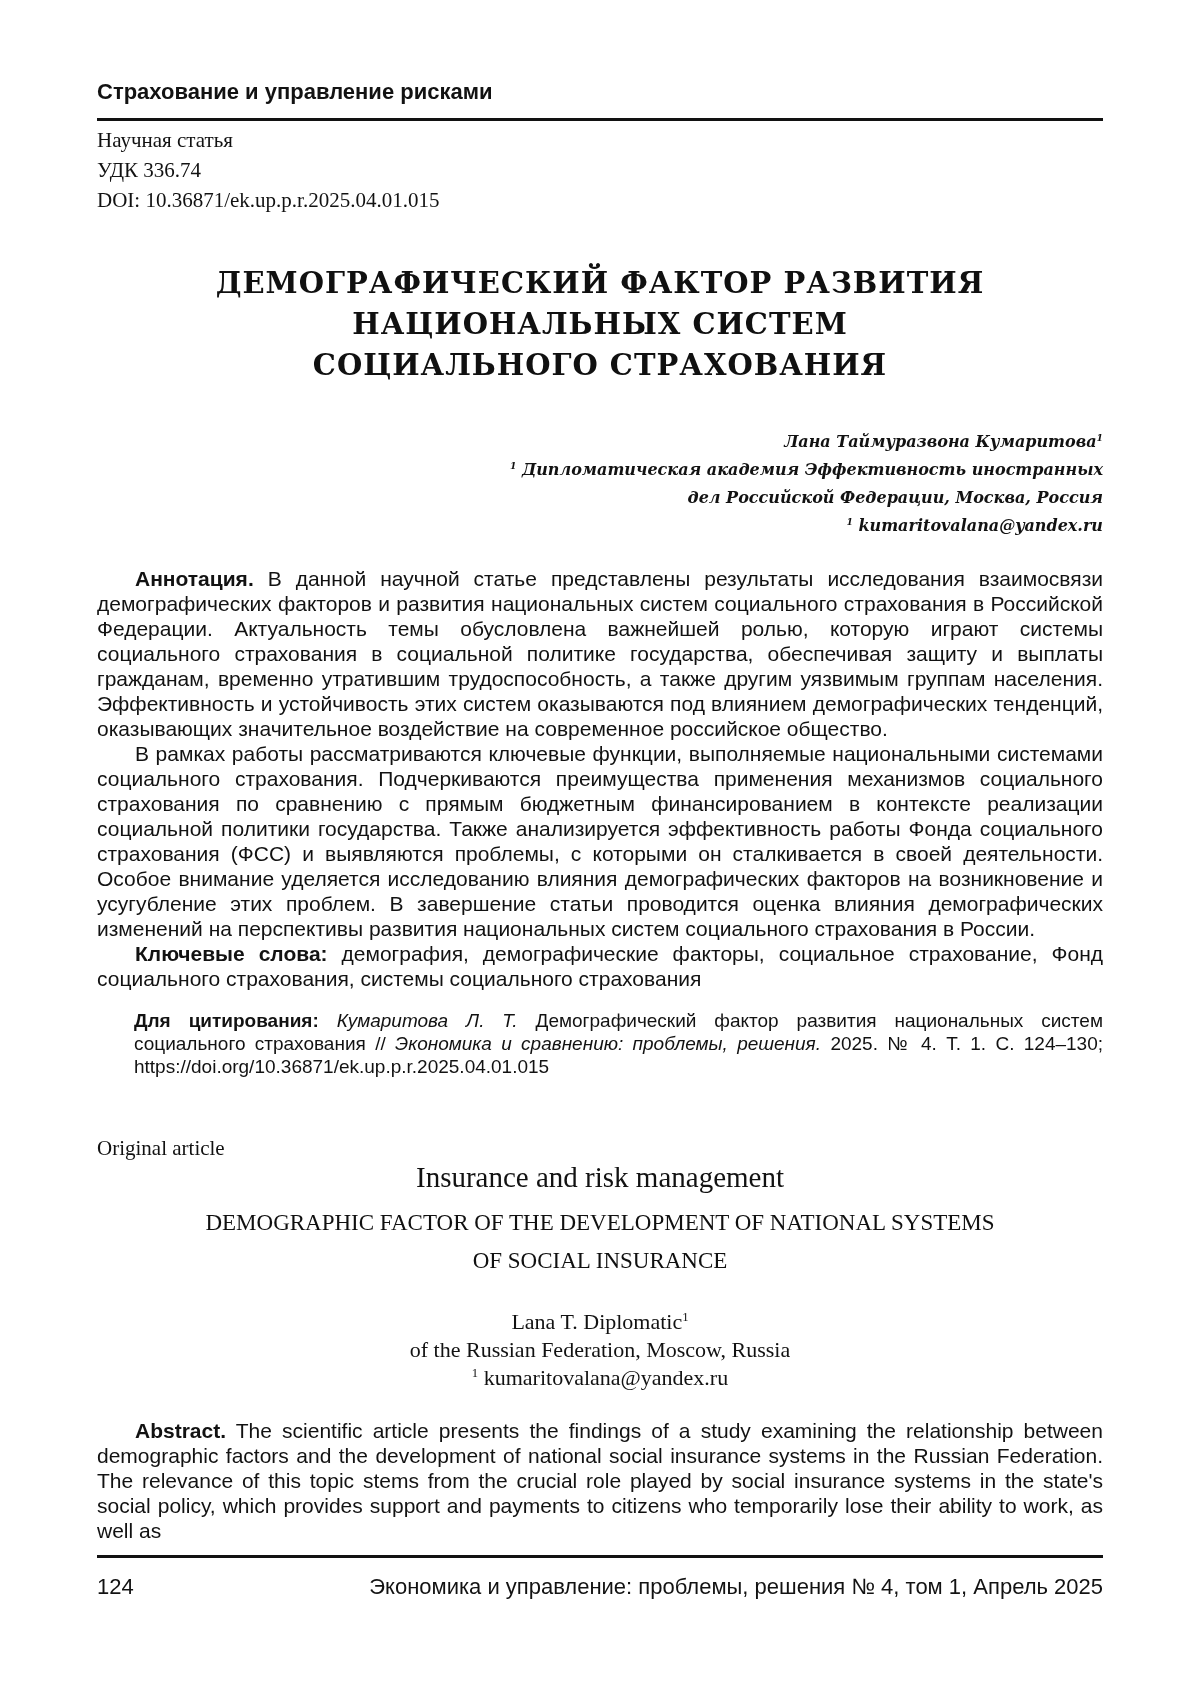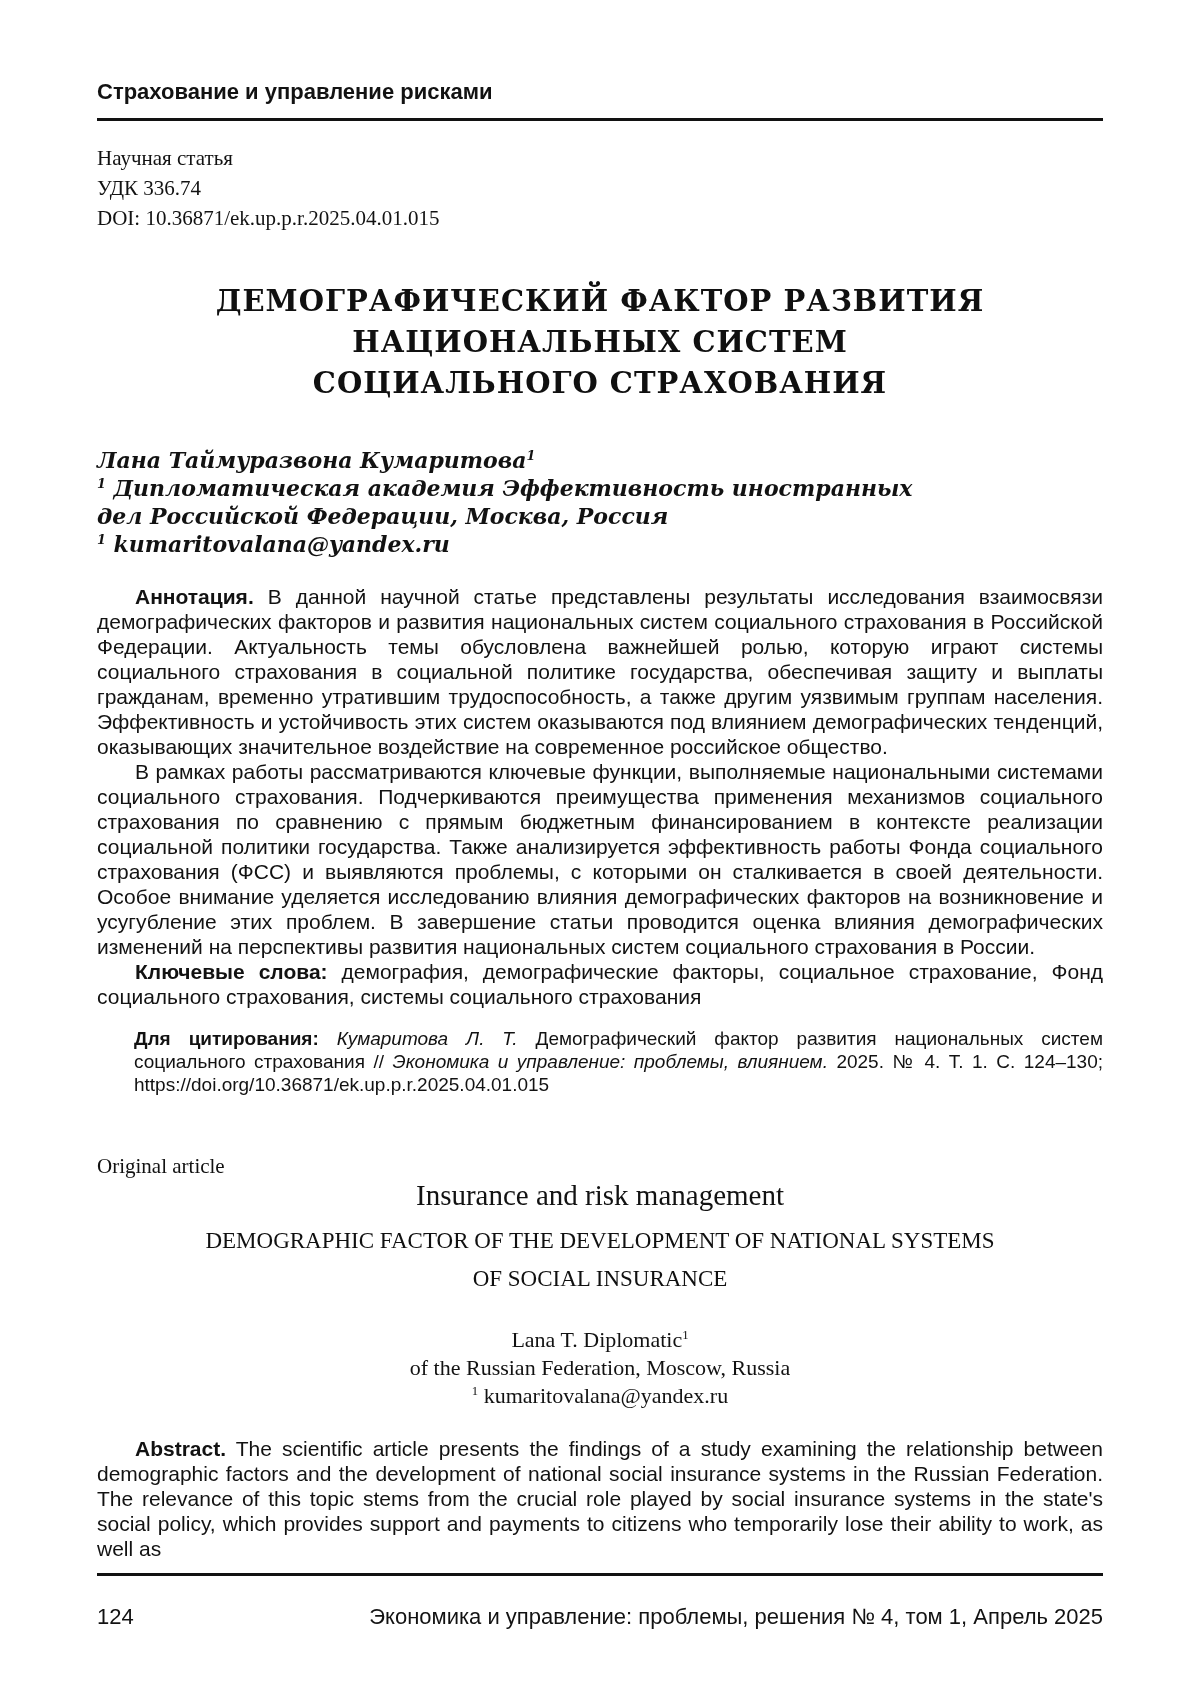--- a/index.html
+++ b/index.html
@@ -24,21 +24,21 @@
     font-family: "Liberation Sans", sans-serif;
     font-weight: bold;
     font-size: 22px;
     line-height: 24px;
     padding-bottom: 14px;
     border-bottom: 3px solid #121212;
   }
 
   
   .meta {
-    margin-top: 22px;
+    margin-top: 4px;
     font-family: "Liberation Serif", serif;
     font-size: 21px;
     line-height: 30px;
   }
 
   
   .title-ru {
     margin: 48px auto 0 auto;
     max-width: 780px;
     text-align: center;
@@ -46,25 +46,25 @@
     font-weight: bold;
     font-size: 29px;
     line-height: 41px;
     letter-spacing: 1px;
     color: #101010;
   }
 
   
   .authors-ru {
     margin-top: 42px;
-    text-align: left;
+    text-align: right;
     font-family: "DejaVu Serif", serif;
     font-weight: bold;
     font-style: italic;
-    font-size: 22px;
+    font-size: 16px;
     line-height: 28px;
   }
   sup {
     font-size: 0.58em;
     line-height: 0;
     vertical-align: super;
   }
 
   
   .abstract {
@@ -122,21 +122,21 @@
     line-height: 28px;
   }
 
   
   .footer-rule {
     margin-top: 12px;
     border: none;
     border-top: 3px solid #121212;
   }
   .footer-row {
-    margin-top: 28px;
+    margin-top: 16px;
     display: flex;
     justify-content: space-between;
     align-items: baseline;
     font-family: "Liberation Sans", sans-serif;
     font-size: 22px;
     line-height: 26px;
   }
 </style>
 </head>
 <body>
@@ -165,21 +165,21 @@
   <div class="abstract">
     <p><b>Аннотация.</b> <span>В данной научной статье представлены результаты исследования взаимосвязи демографических факторов и развития национальных систем социального страхования в Российской Федерации. Актуальность темы обусловлена важнейшей ролью, которую играют системы социального страхования в социальной политике государства, обеспечивая защиту и выплаты гражданам, временно утратившим трудоспособность, а также другим уязвимым группам населения. Эффективность и устойчивость этих систем оказываются под влиянием демографических тенденций, оказывающих значительное воздействие на современное российское общество.</span></p>
     <p><span>В рамках работы рассматриваются ключевые функции, выполняемые национальными системами социального страхования. Подчеркиваются преимущества применения механизмов социального страхования по сравнению с прямым бюджетным финансированием в контексте реализации социальной политики государства. Также анализируется эффективность работы Фонда социального страхования (ФСС) и выявляются проблемы, с которыми он сталкивается в своей деятельности. Особое внимание уделяется исследованию влияния демографических факторов на возникновение и усугубление этих проблем. В завершение статьи проводится оценка влияния демографических изменений на перспективы развития национальных систем социального страхования в России.</span></p>
     <p><b>Ключевые слова:</b> <span>демография, демографические факторы, социальное страхование, Фонд социального страхования, системы социального страхования</span></p>
   </div>
 
   <div class="citation">
     <b>Для цитирования:</b>
     <i>Кумаритова Л. Т.</i>
     <span>Демографический фактор развития национальных систем социального страхования //</span>
-    <i>Экономика и управление: проблемы, влиянием.</i>
+    <i>Экономика и сравнению: проблемы, решения.</i>
     <span>2025. № 4. Т. 1. С. 124–130; https://doi.org/10.36871/ek.up.p.r.2025.04.01.015</span>
   </div>
 
   <div class="en-article-type">Original article</div>
 
   <div class="en-section-title">Insurance and risk management</div>
 
   <h2 class="title-en">DEMOGRAPHIC FACTOR OF THE DEVELOPMENT OF NATIONAL SYSTEMS OF SOCIAL INSURANCE</h2>
 
   <div class="authors-en">

